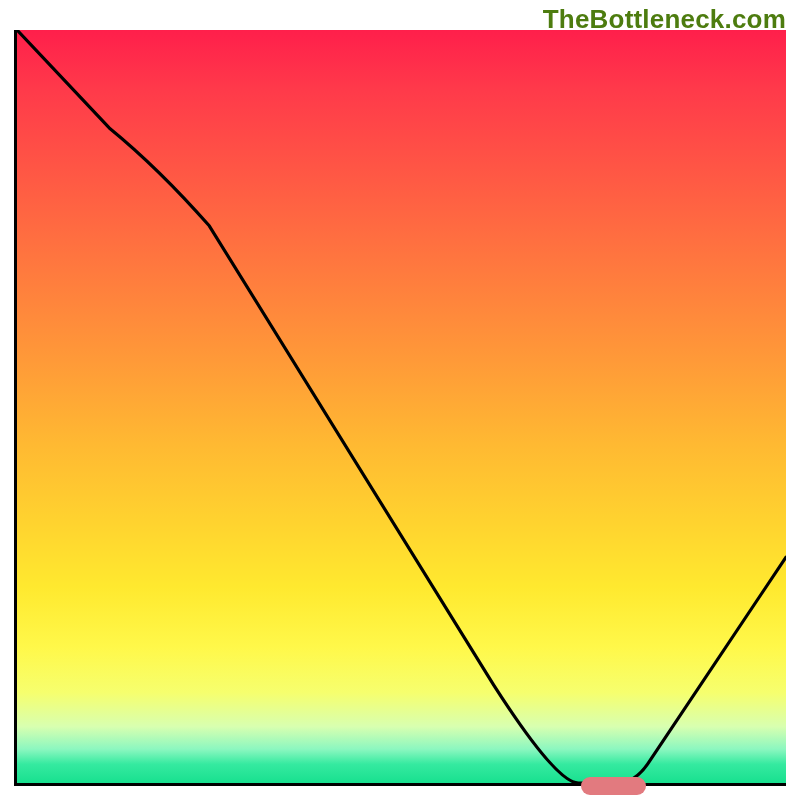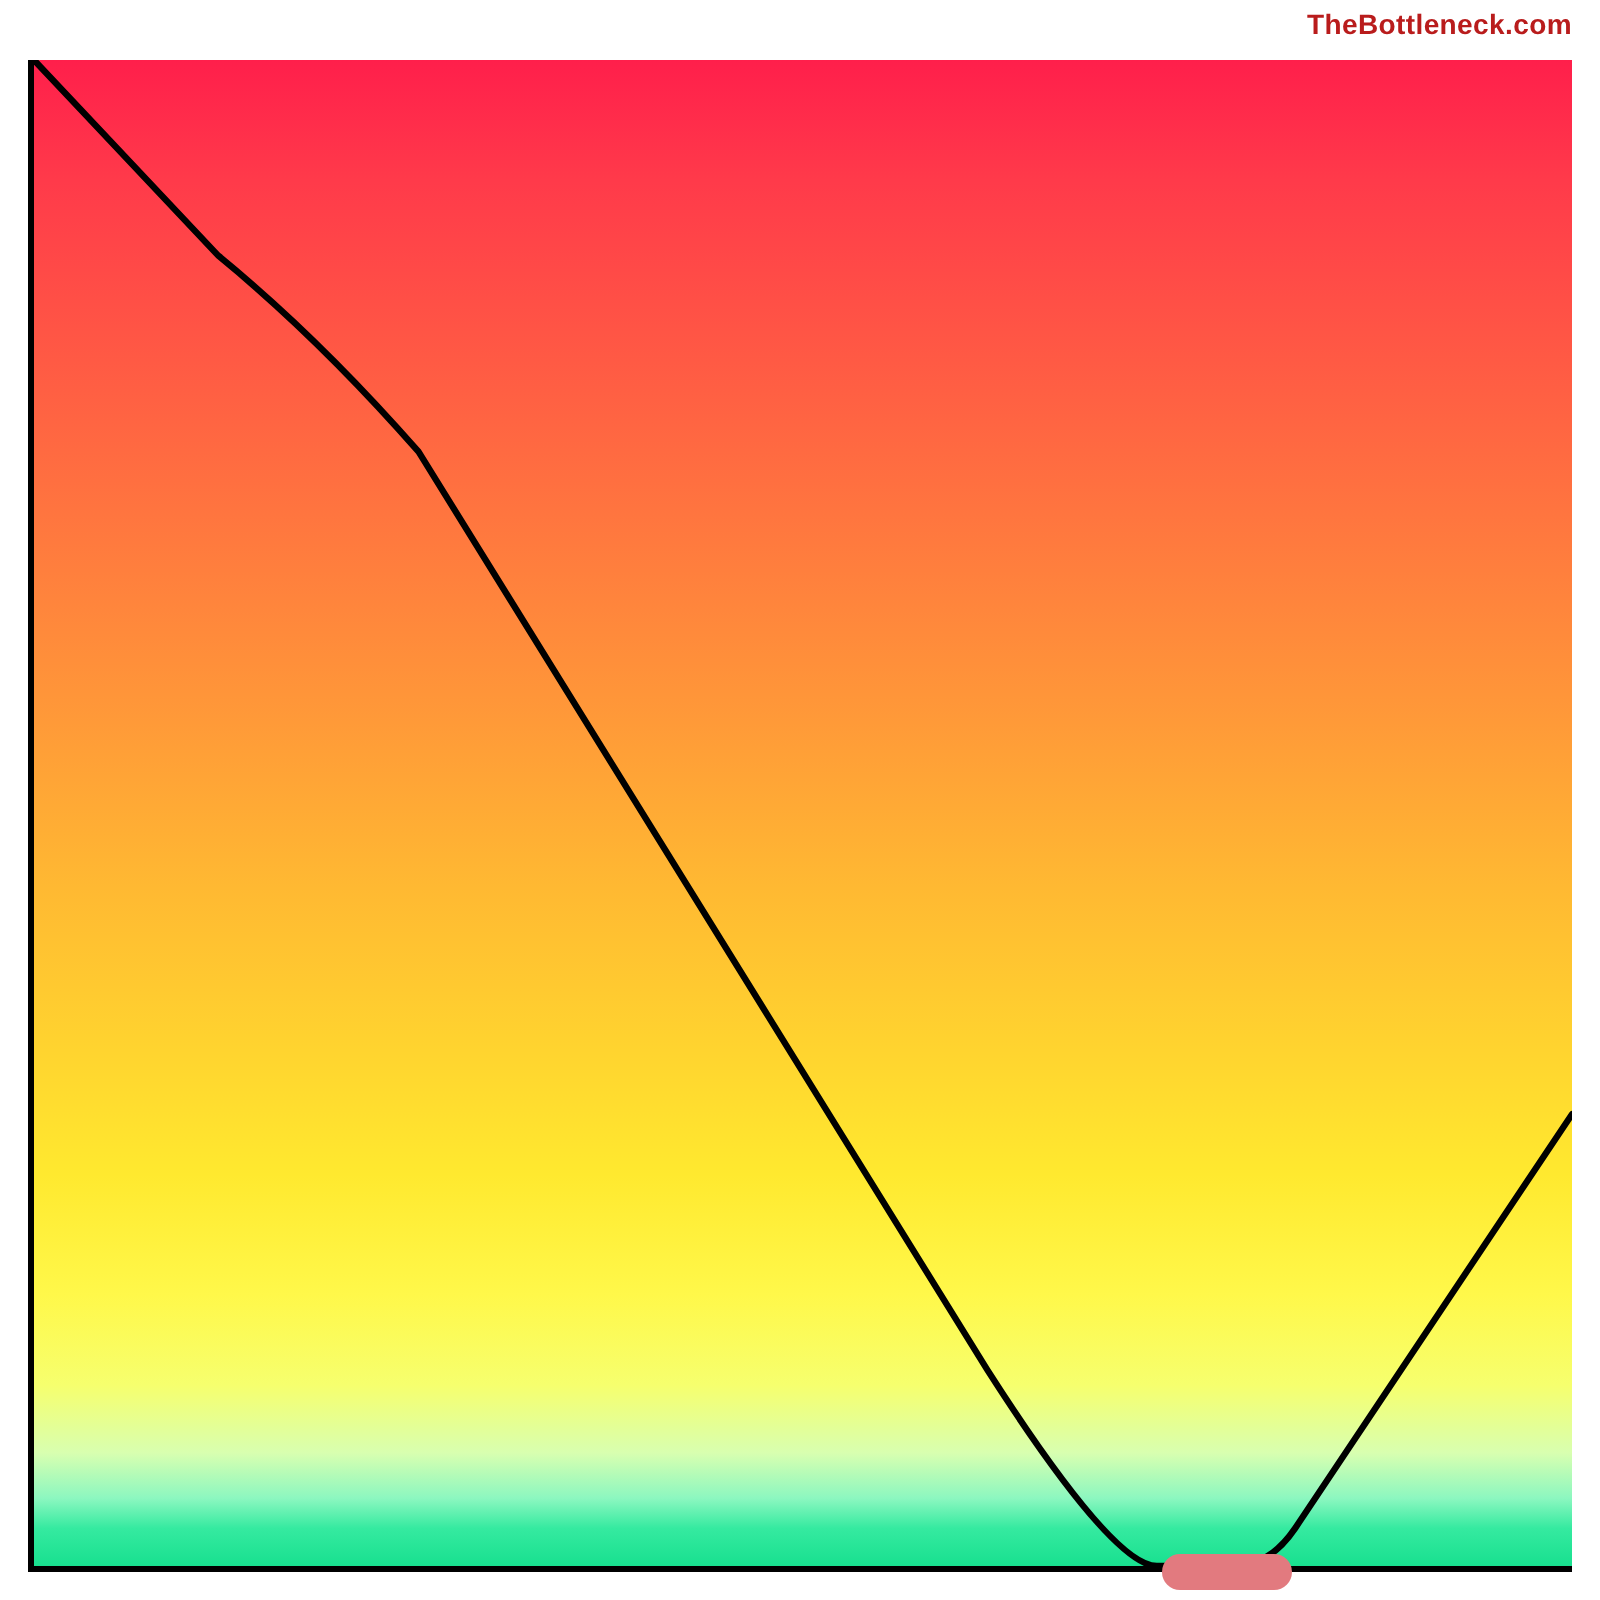--- a/index.html
+++ b/index.html
@@ -8,23 +8,23 @@
     height: 800px;
     background: #ffffff;
     font-family: Arial, Helvetica, sans-serif;
     position: relative;
     overflow: hidden;
   }
   .watermark {
     position: absolute;
     top: 4px;
     right: 14px;
-    font-size: 14px;
+    font-size: 26px;
     font-weight: 600;
-    color: #b91c1c;
+    color: #4d7c0f;
     letter-spacing: 0.2px;
     z-index: 10;
   }
   .plot {
     position: absolute;
     top: 30px;
     left: 14px;
     width: 772px;
     height: 756px;
     border: 3px solid #000;

